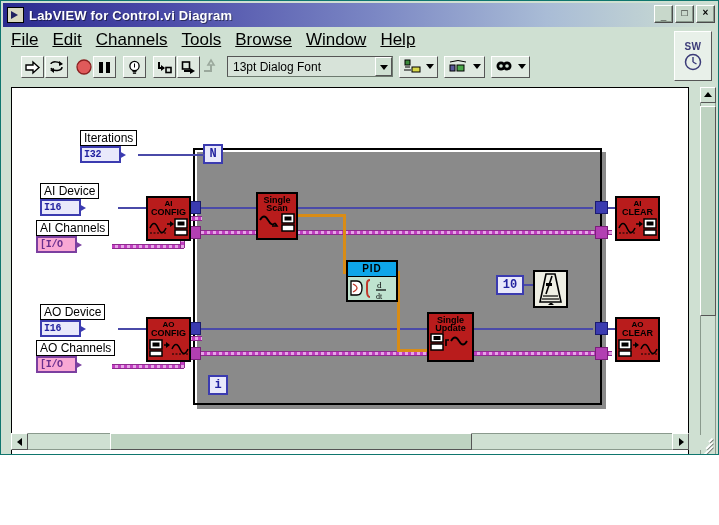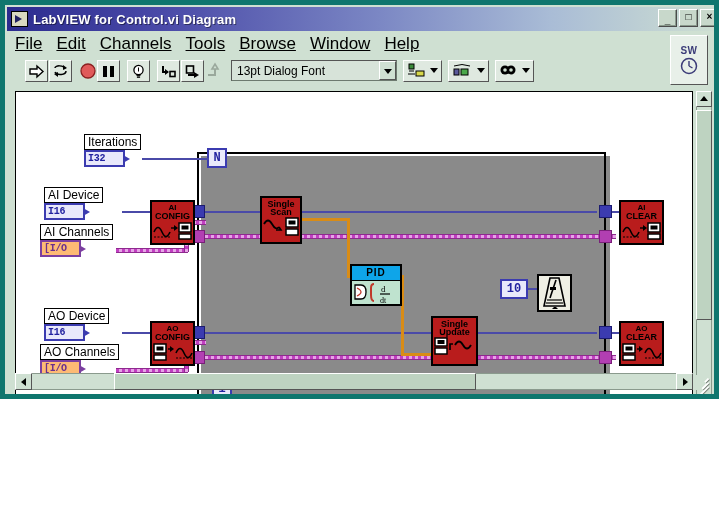--- a/index.html
+++ b/index.html
@@ -1,19 +1,19 @@
 <!DOCTYPE html>
 <html><head>
 <meta charset="utf-8">
 <style>
   html,body{margin:0;padding:0;background:#fff;}
   body{width:719px;height:525px;overflow:hidden;font-family:"Liberation Sans",sans-serif;}
 
-  #app{position:relative;width:719px;height:399px;box-sizing:border-box;
-       background:#cfe0d2;border:5px solid #0f766e;overflow:hidden;}
+  #app{position:relative;width:719px;height:455px;box-sizing:border-box;
+       background:#cfe0d2;border:1px solid #0f766e;overflow:hidden;}
 
   
   #titlebar{position:absolute;left:2px;top:2px;width:715px;height:24px;
             background:linear-gradient(90deg,#2b2b8f 0%,#4a4aa8 22%,#7b87c4 52%,#a9bcd6 76%,#cfe0d2 100%);
             display:flex;align-items:center;}
   #vi-icon{width:17px;height:16px;margin-left:4px;margin-right:5px;flex:0 0 auto;
            background:#d8d8c0;border:1px solid #000;position:relative;box-sizing:border-box;}
   #vi-icon:after{content:"";position:absolute;left:3px;top:3px;
            border-left:7px solid #202060;border-top:4px solid transparent;border-bottom:4px solid transparent;}
   #title-text{color:#fff;font-size:13px;font-weight:bold;letter-spacing:.2px;
@@ -86,21 +86,21 @@
           height:2px;transform:rotate(-45deg);transform-origin:right bottom;}
 
   
   .lbl-box{position:absolute;background:#fff;border:1px solid #000;
            font-size:12px;line-height:14px;padding:0 3px;white-space:nowrap;color:#000;
            box-sizing:border-box;}
   .term{position:absolute;box-sizing:border-box;border:2px solid #3b3bb0;background:#e9e9fb;
         height:17px;display:flex;align-items:center;}
   .term .tt{font-family:"Liberation Mono",monospace;font-size:10px;font-weight:bold;
         color:#2323a0;padding:0 2px;letter-spacing:-.3px;white-space:nowrap;}
-  .term.io{border-color:#7b3fa0;background:#fdba74;}
+  .term.io{border-color:#7b3fa0;background:#f9a8d4;}
   .term.io .tt{color:#6a2f8e;}
   .term:after{content:"";position:absolute;right:-7px;top:50%;margin-top:-4px;
         border-left:7px solid #3b3bb0;border-top:4px solid transparent;border-bottom:4px solid transparent;}
   .term.io:after{border-left-color:#7b3fa0;}
 
   
   .wire{position:absolute;}
   .w-blue{background:#4a4aa8;}
   .w-orange{background:#d98c16;}
   .w-mag-h{height:5px;background:

